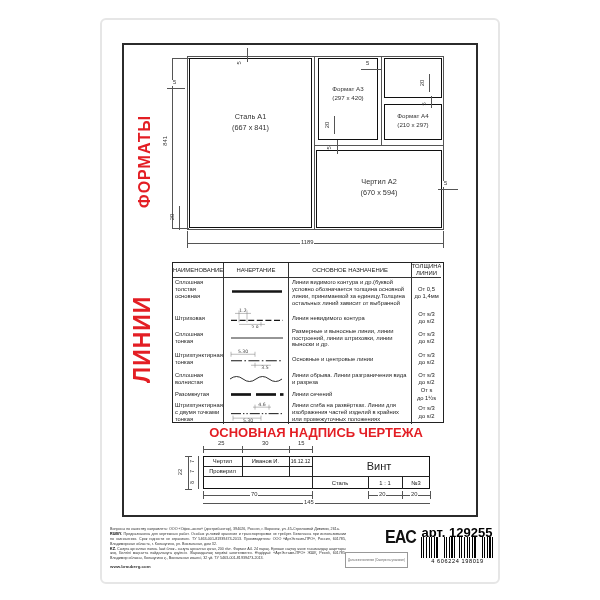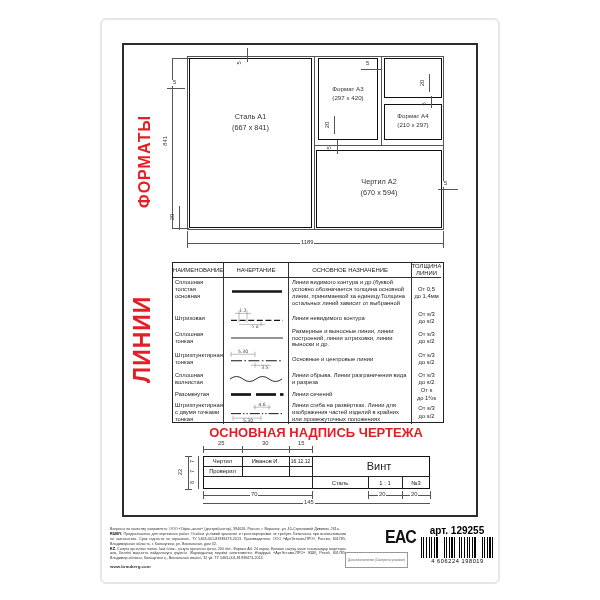--- a/index.html
+++ b/index.html
@@ -54,21 +54,21 @@
   .fineprint{ position:absolute; left:110px; top:527px; width:236px; font-size:3.7px;
     line-height:1.32; color:#333; text-align:justify; }
   .fineprint b{ color:#000; }
   .website{ font-size:4.4px; font-weight:bold; margin-top:3px; }
   .eac{ position:absolute; left:385px; top:528px; font-size:16px; font-weight:bold;
     color:#111; transform:scaleY(1.15); letter-spacing:-1px; }
   .datebox{ position:absolute; left:345px; top:552px; width:63px; height:16px;
     border:1px solid #999; font-size:3px; color:#666; display:flex; align-items:center;
     justify-content:center; text-align:center; padding:1px; }
   .art{ position:absolute; left:418px; top:525px; width:78px; text-align:center;
-    font-size:10px; font-weight:bold; color:#000; }
+    font-size:13px; font-weight:bold; color:#000; }
   .barcode{ position:absolute; left:421px; top:537px; width:73px; }
   .bars{ height:21px;
     background:repeating-linear-gradient(90deg,#000 0 1.5px,#fff 1.5px 2.5px,#000 2.5px 3.2px,#fff 3.2px 5.4px,#000 5.4px 6px,#fff 6px 7.6px); }
   .bnum{ font-size:5.6px; letter-spacing:.6px; text-align:center; color:#000;
     background:#fff; line-height:1.2; white-space:nowrap; }
 </style>
 </head>
 <body>
 
 <div class="sheet"></div>

